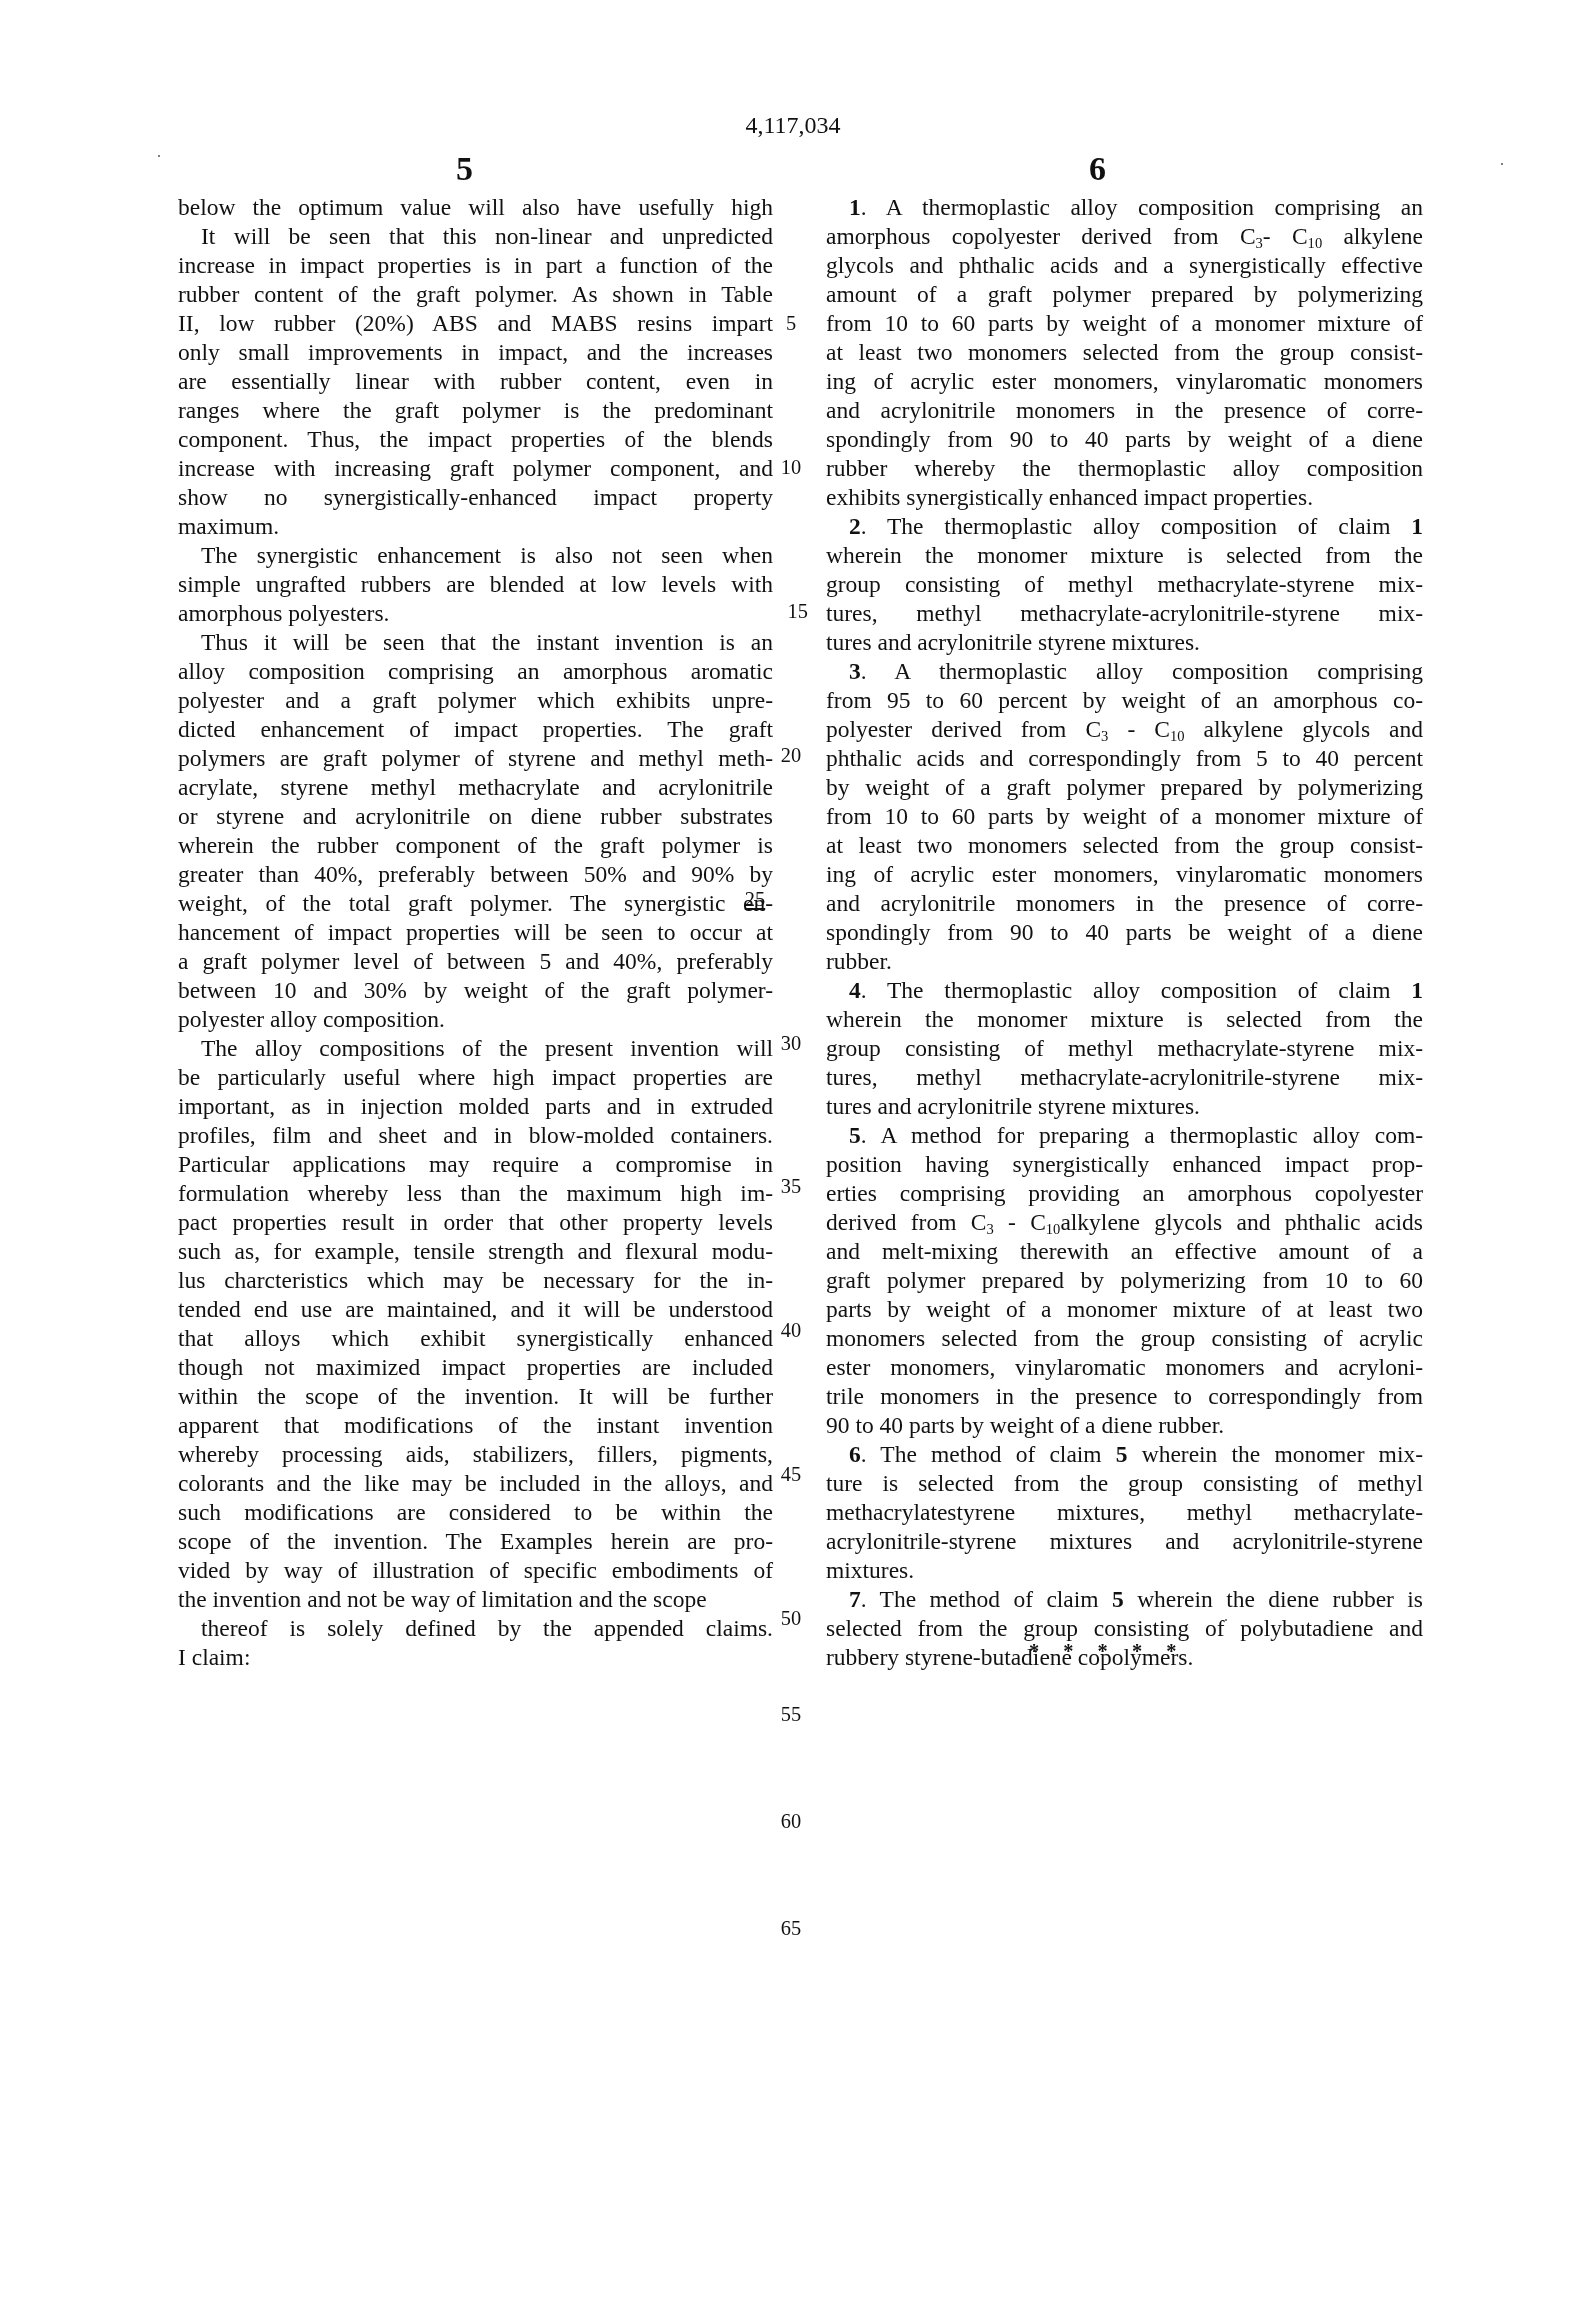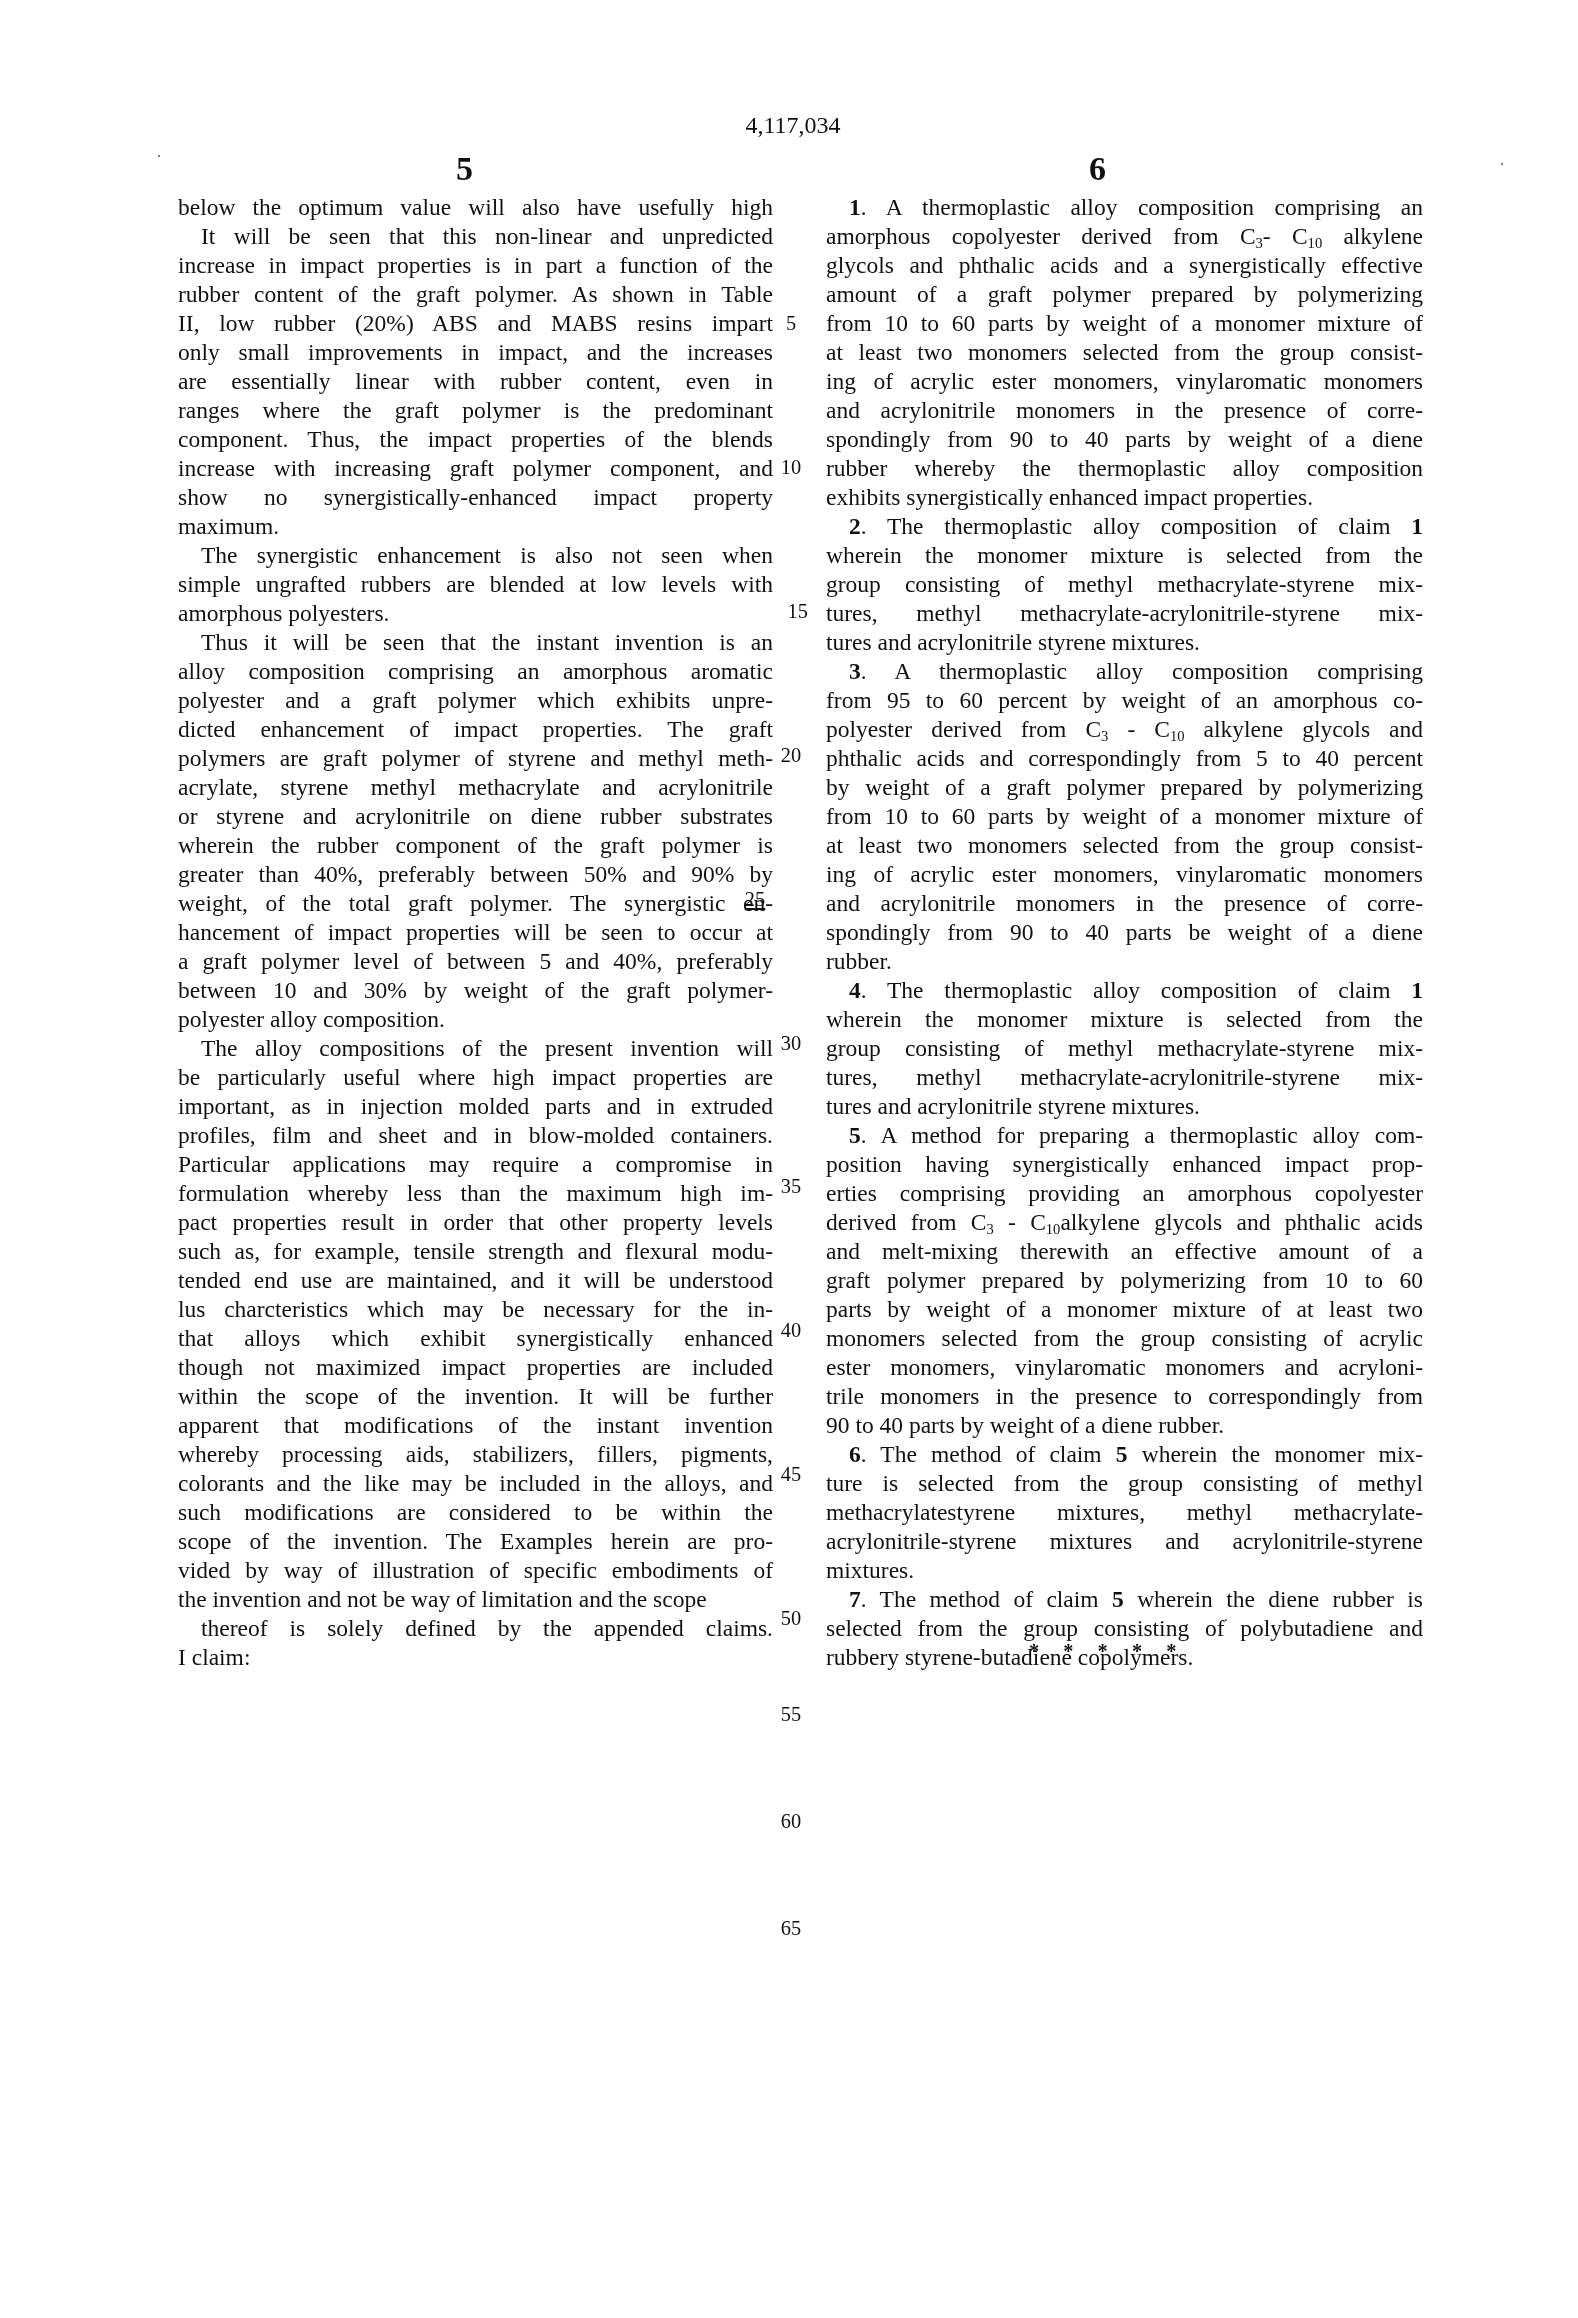--- a/index.html
+++ b/index.html
@@ -62,22 +62,22 @@
       <span class="line">between 10 and 30% by weight of the graft polymer-</span>
       <span class="line last">polyester alloy composition.</span>
       <span class="line indent">The alloy compositions of the present invention will</span>
       <span class="line">be particularly useful where high impact properties are</span>
       <span class="line">important, as in injection molded parts and in extruded</span>
       <span class="line">profiles, film and sheet and in blow-molded containers.</span>
       <span class="line">Particular applications may require a compromise in</span>
       <span class="line">formulation whereby less than the maximum high im-</span>
       <span class="line">pact properties result in order that other property levels</span>
       <span class="line">such as, for example, tensile strength and flexural modu-</span>
+      <span class="line">lus charcteristics which may be necessary for the in-</span>
       <span class="line">tended end use are maintained, and it will be understood</span>
-      <span class="line">lus charcteristics which may be necessary for the in-</span>
       <span class="line">that alloys which exhibit synergistically enhanced</span>
       <span class="line">though not maximized impact properties are included</span>
       <span class="line">within the scope of the invention. It will be further</span>
       <span class="line">apparent that modifications of the instant invention</span>
       <span class="line">whereby processing aids, stabilizers, fillers, pigments,</span>
       <span class="line">colorants and the like may be included in the alloys, and</span>
       <span class="line">such modifications are considered to be within the</span>
       <span class="line">scope of the invention. The Examples herein are pro-</span>
       <span class="line">vided by way of illustration of specific embodiments of</span>
       <span class="line last">the invention and not be way of limitation and the scope</span>

